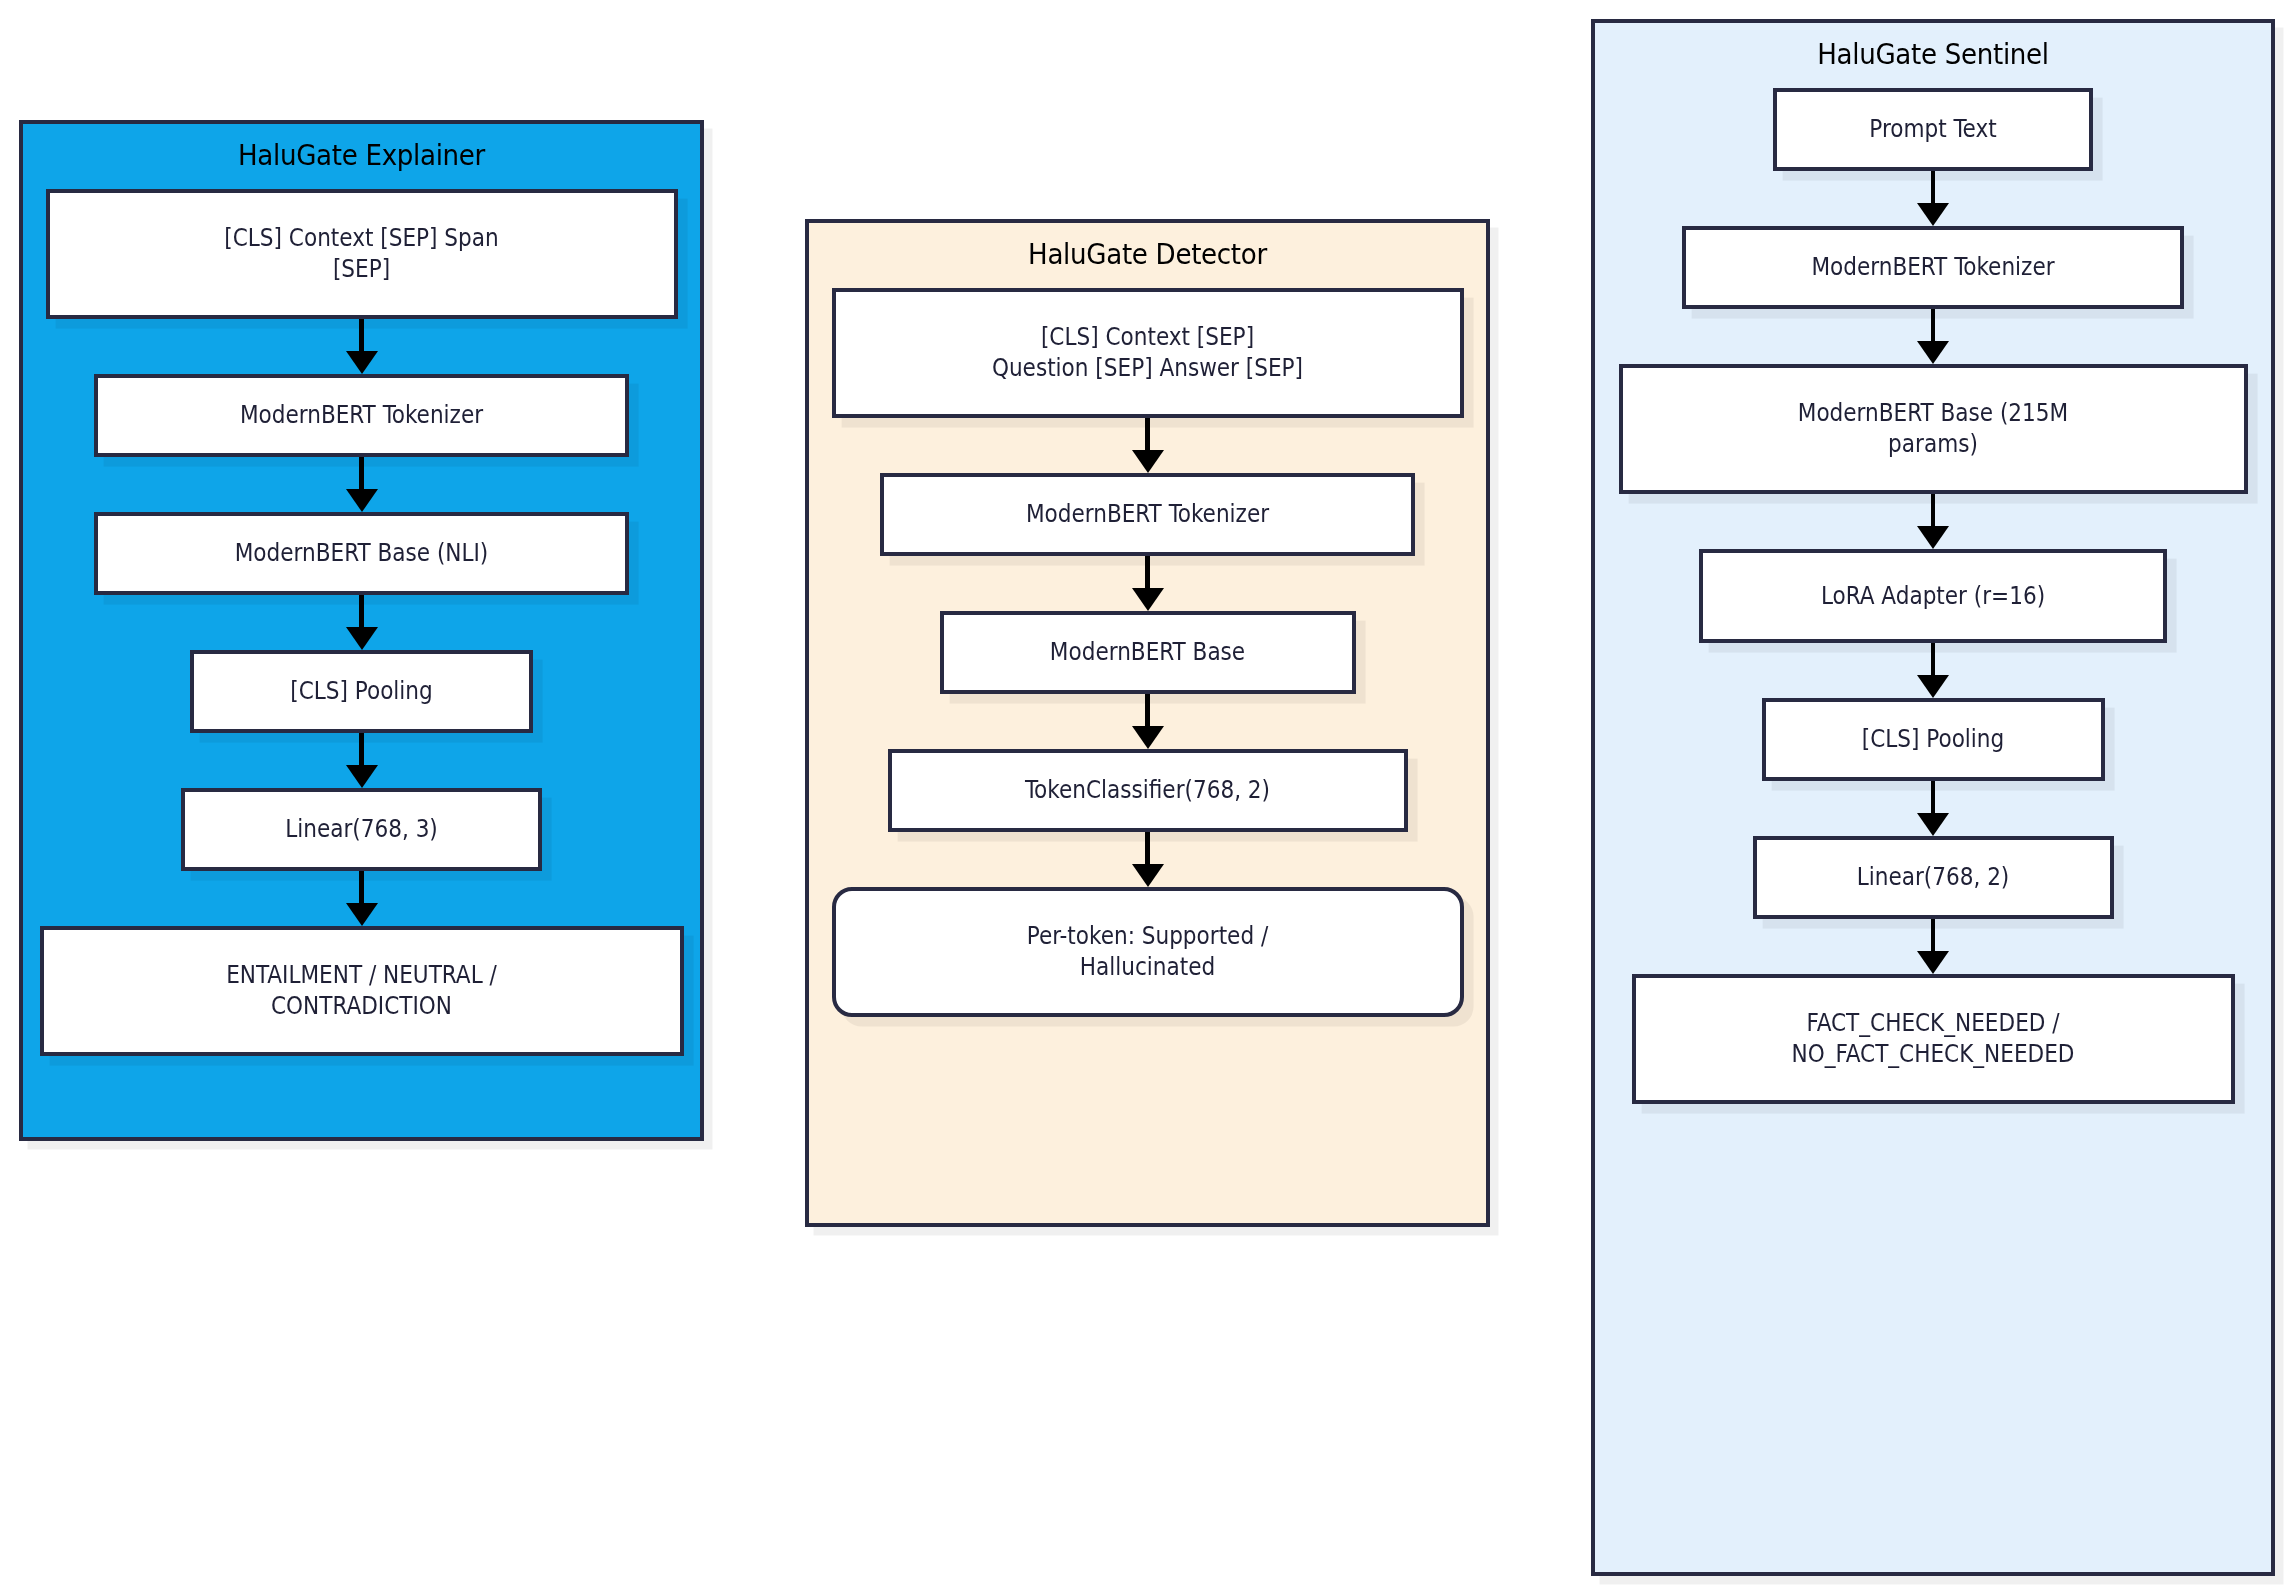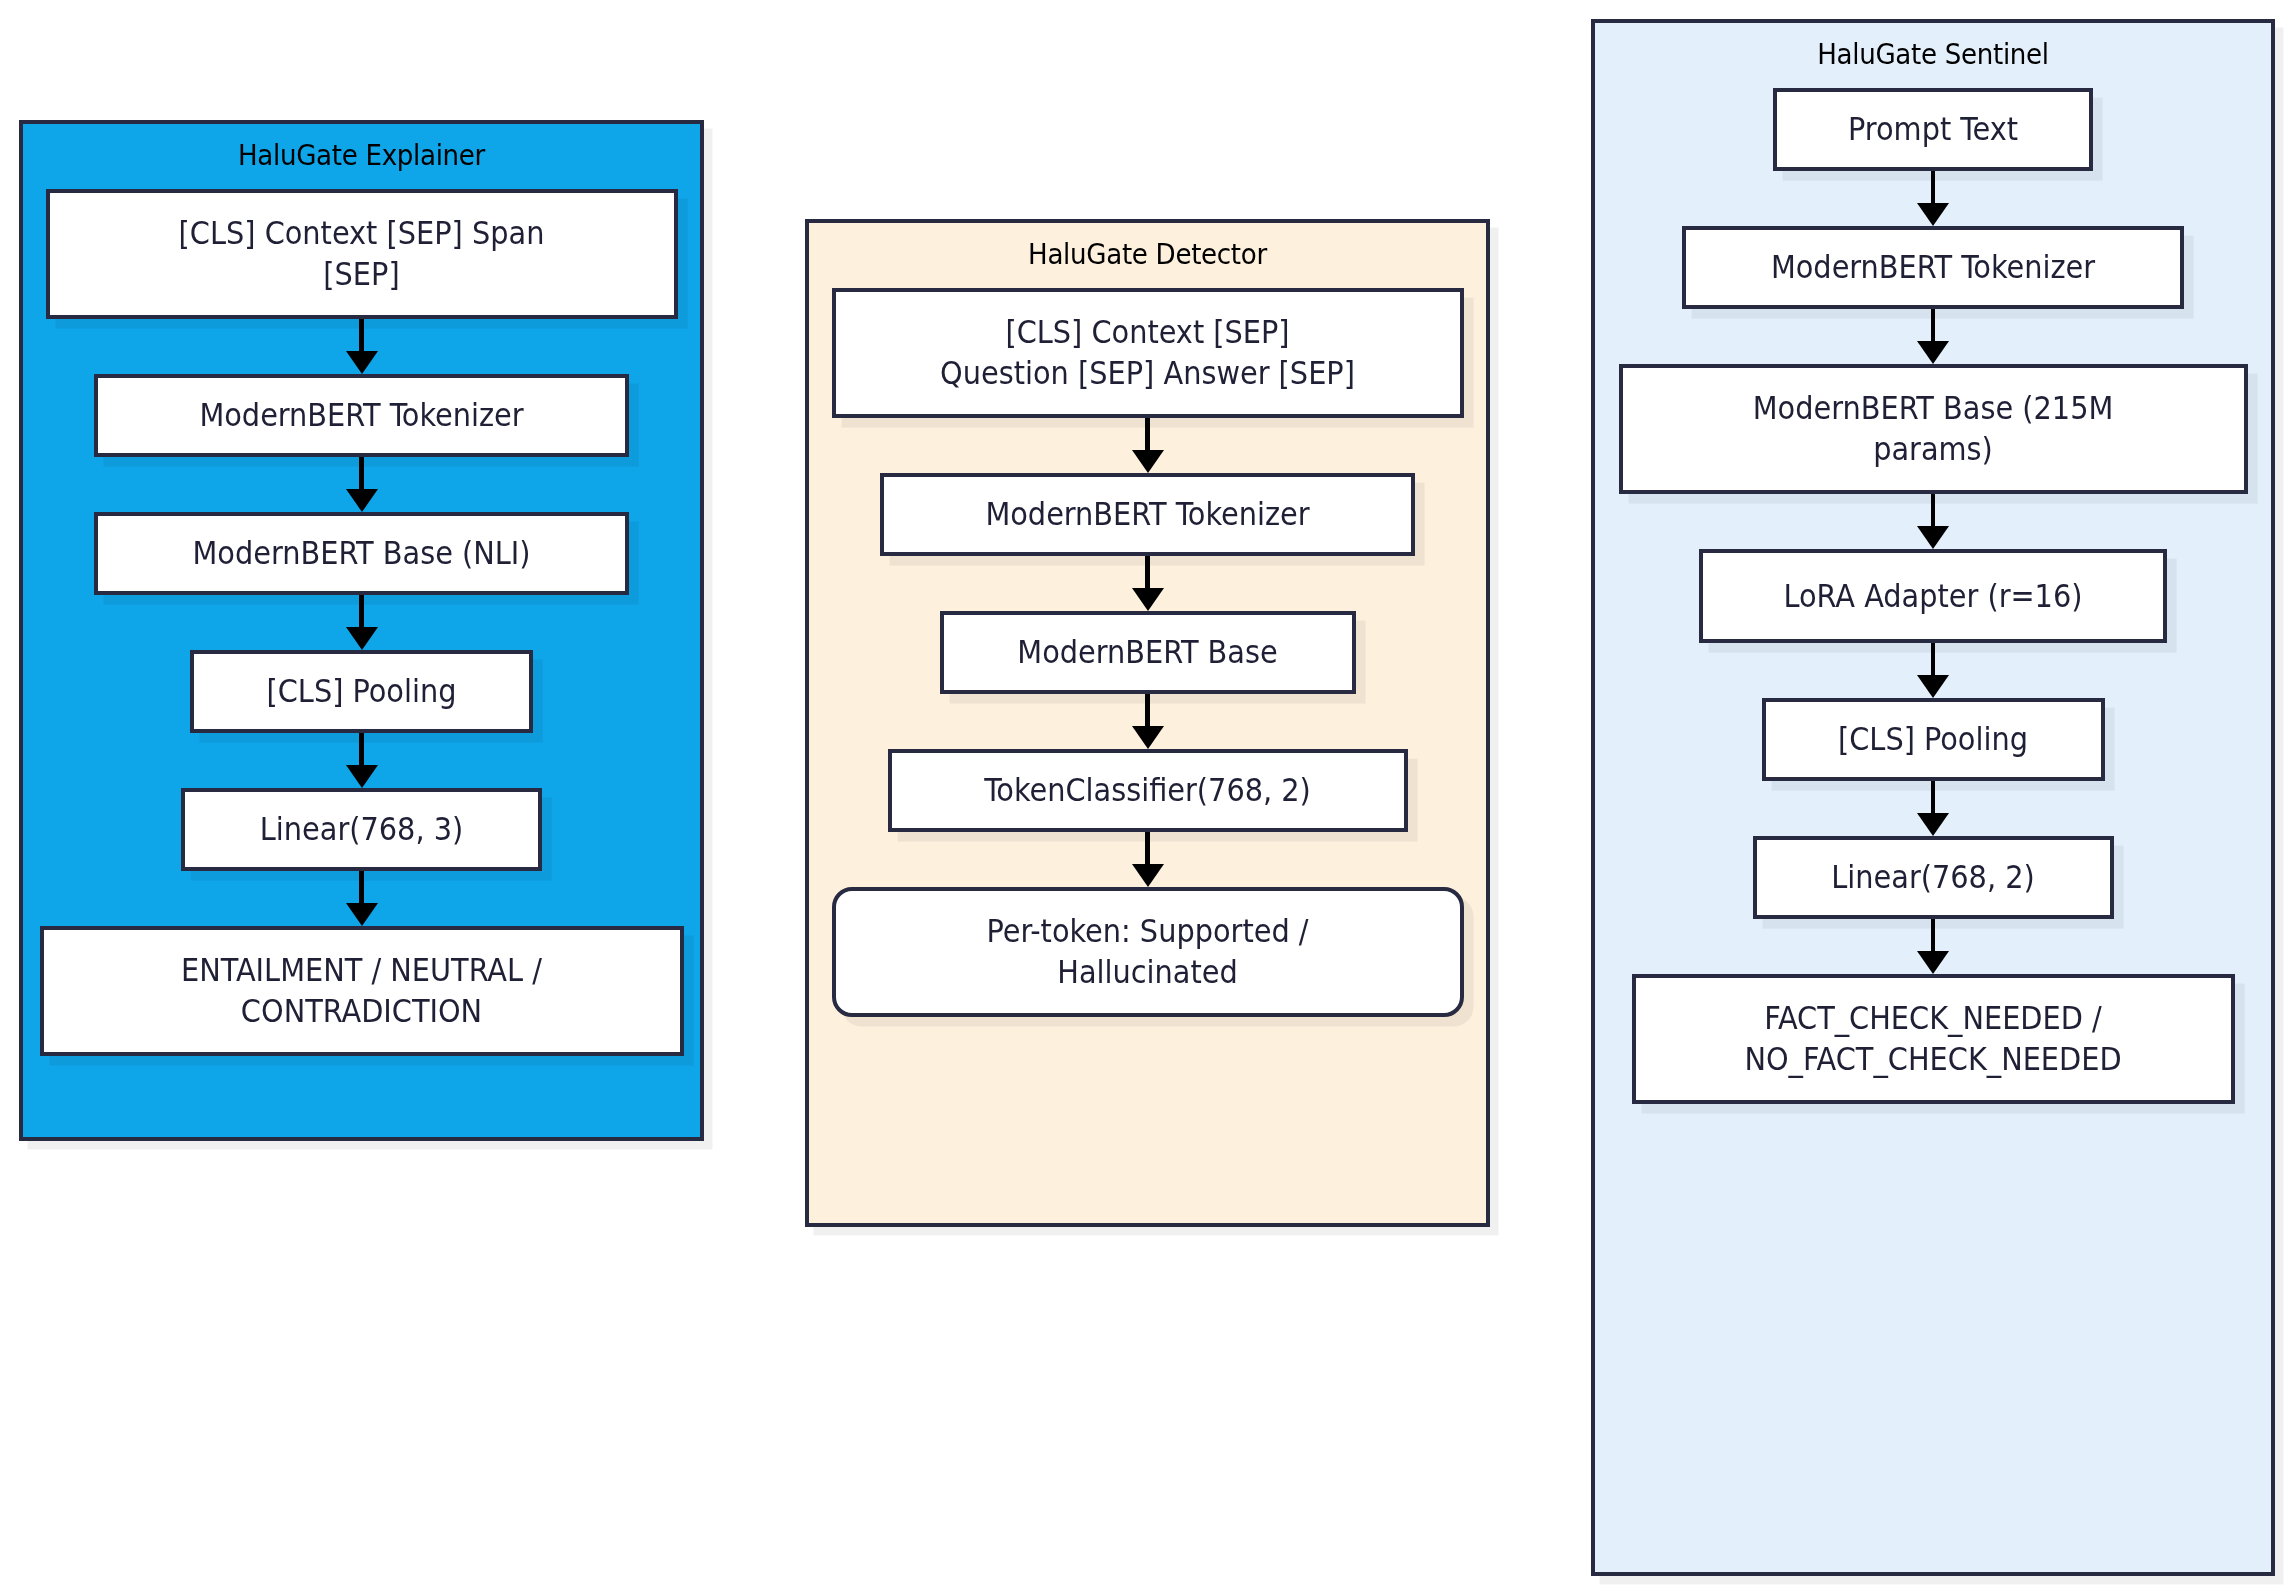--- a/index.html
+++ b/index.html
@@ -72,21 +72,21 @@
     box-sizing: border-box;
     background: #ffffff;
     border: 4.3px solid #282a42;
     box-shadow: 9.6px 9.6px 0 0 rgba(0,0,0,0.055);
     display: flex;
     align-items: center;
     justify-content: center;
     text-align: center;
     color: #1f2036;
     font-family: "DejaVu Sans Condensed", "DejaVu Sans", "Liberation Sans", sans-serif;
-    font-size: 32px;
+    font-size: 24px;
     line-height: 1.28;
     padding: 0 18px;
     white-space: pre-line;
   }
 
   
   .arrow {
     position: relative;
     width: 6.4px;
     display: flex;

